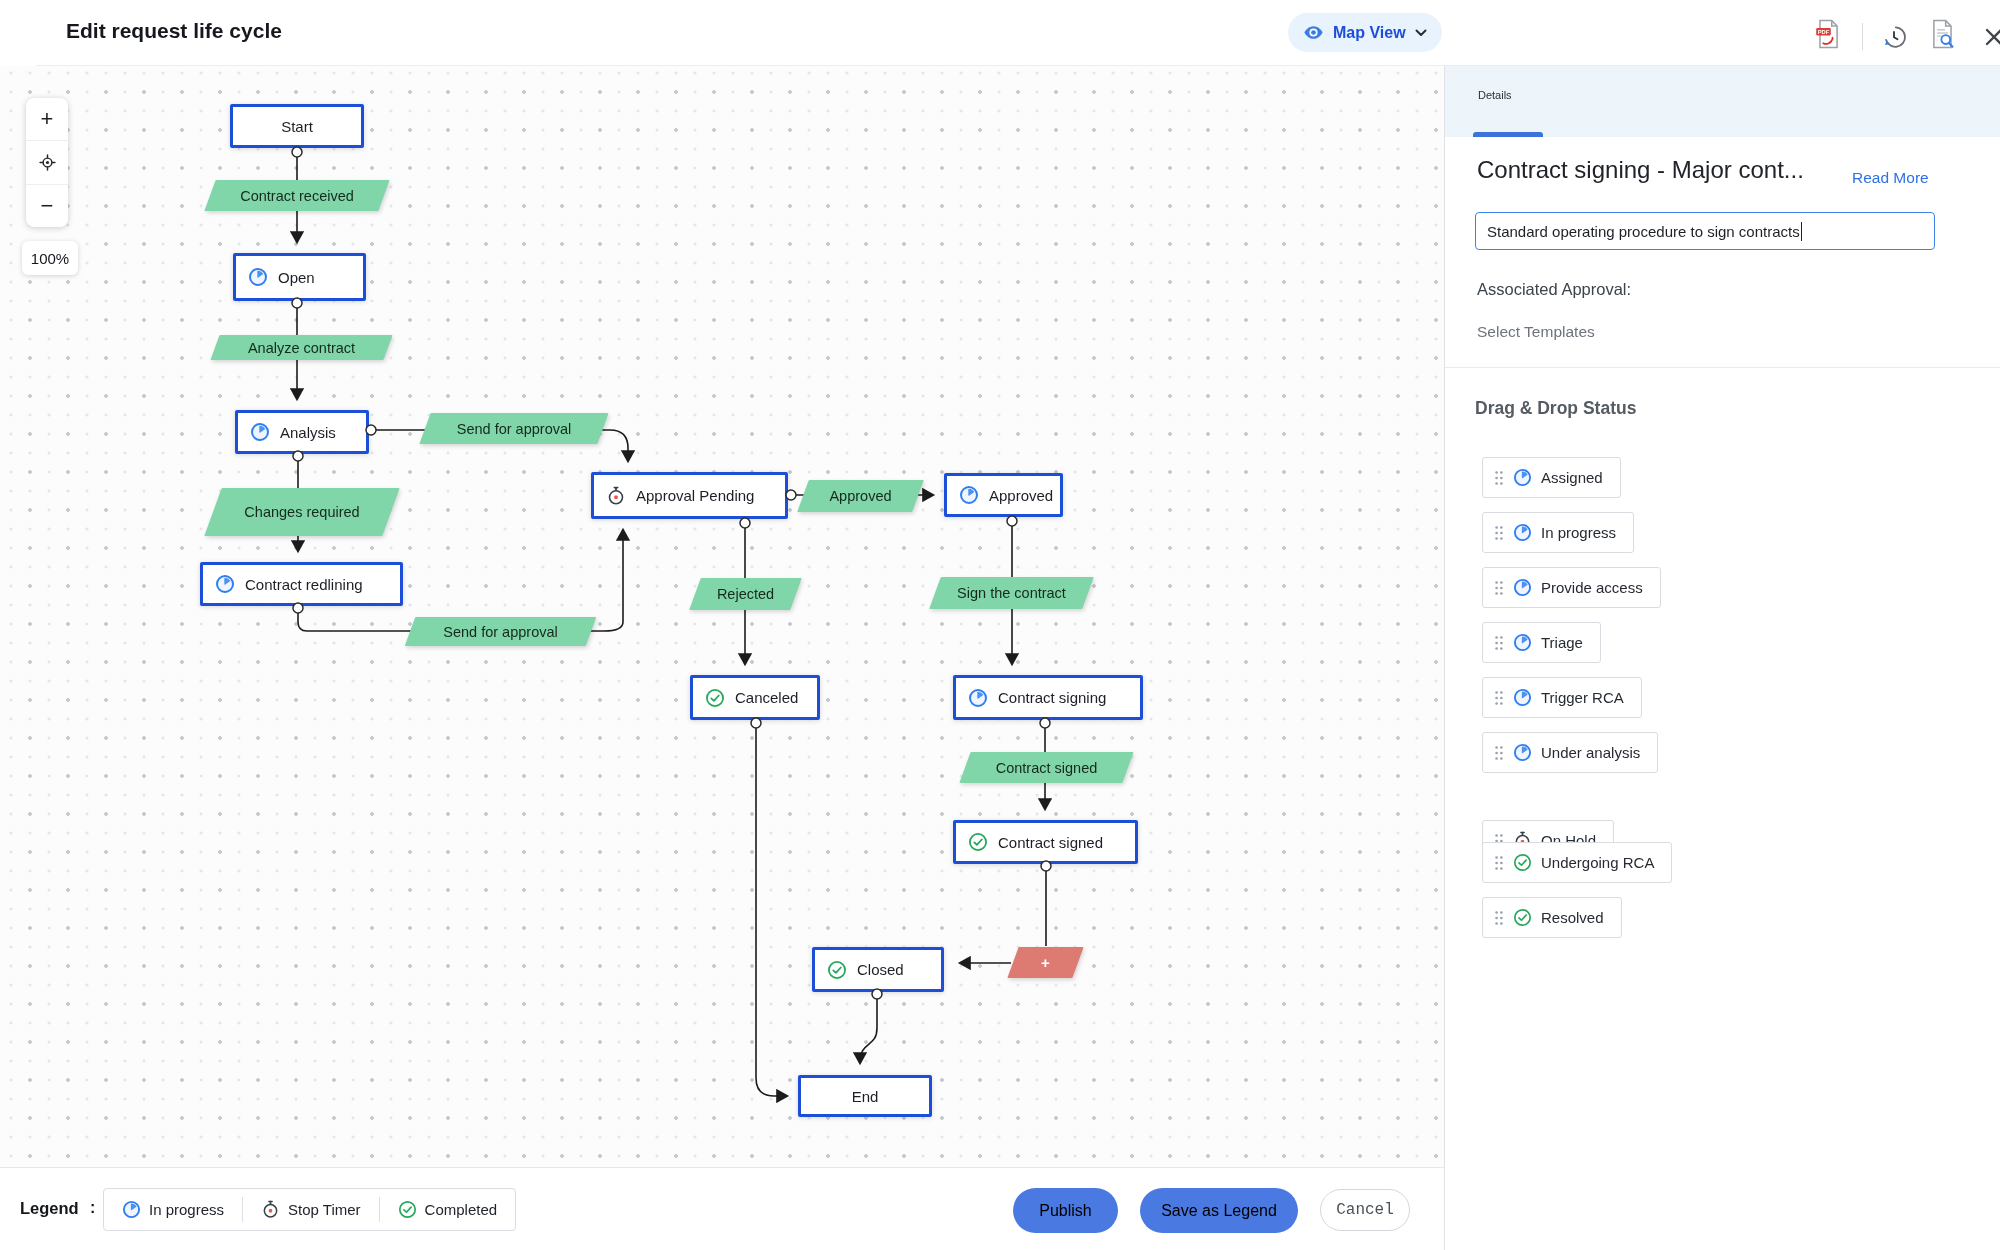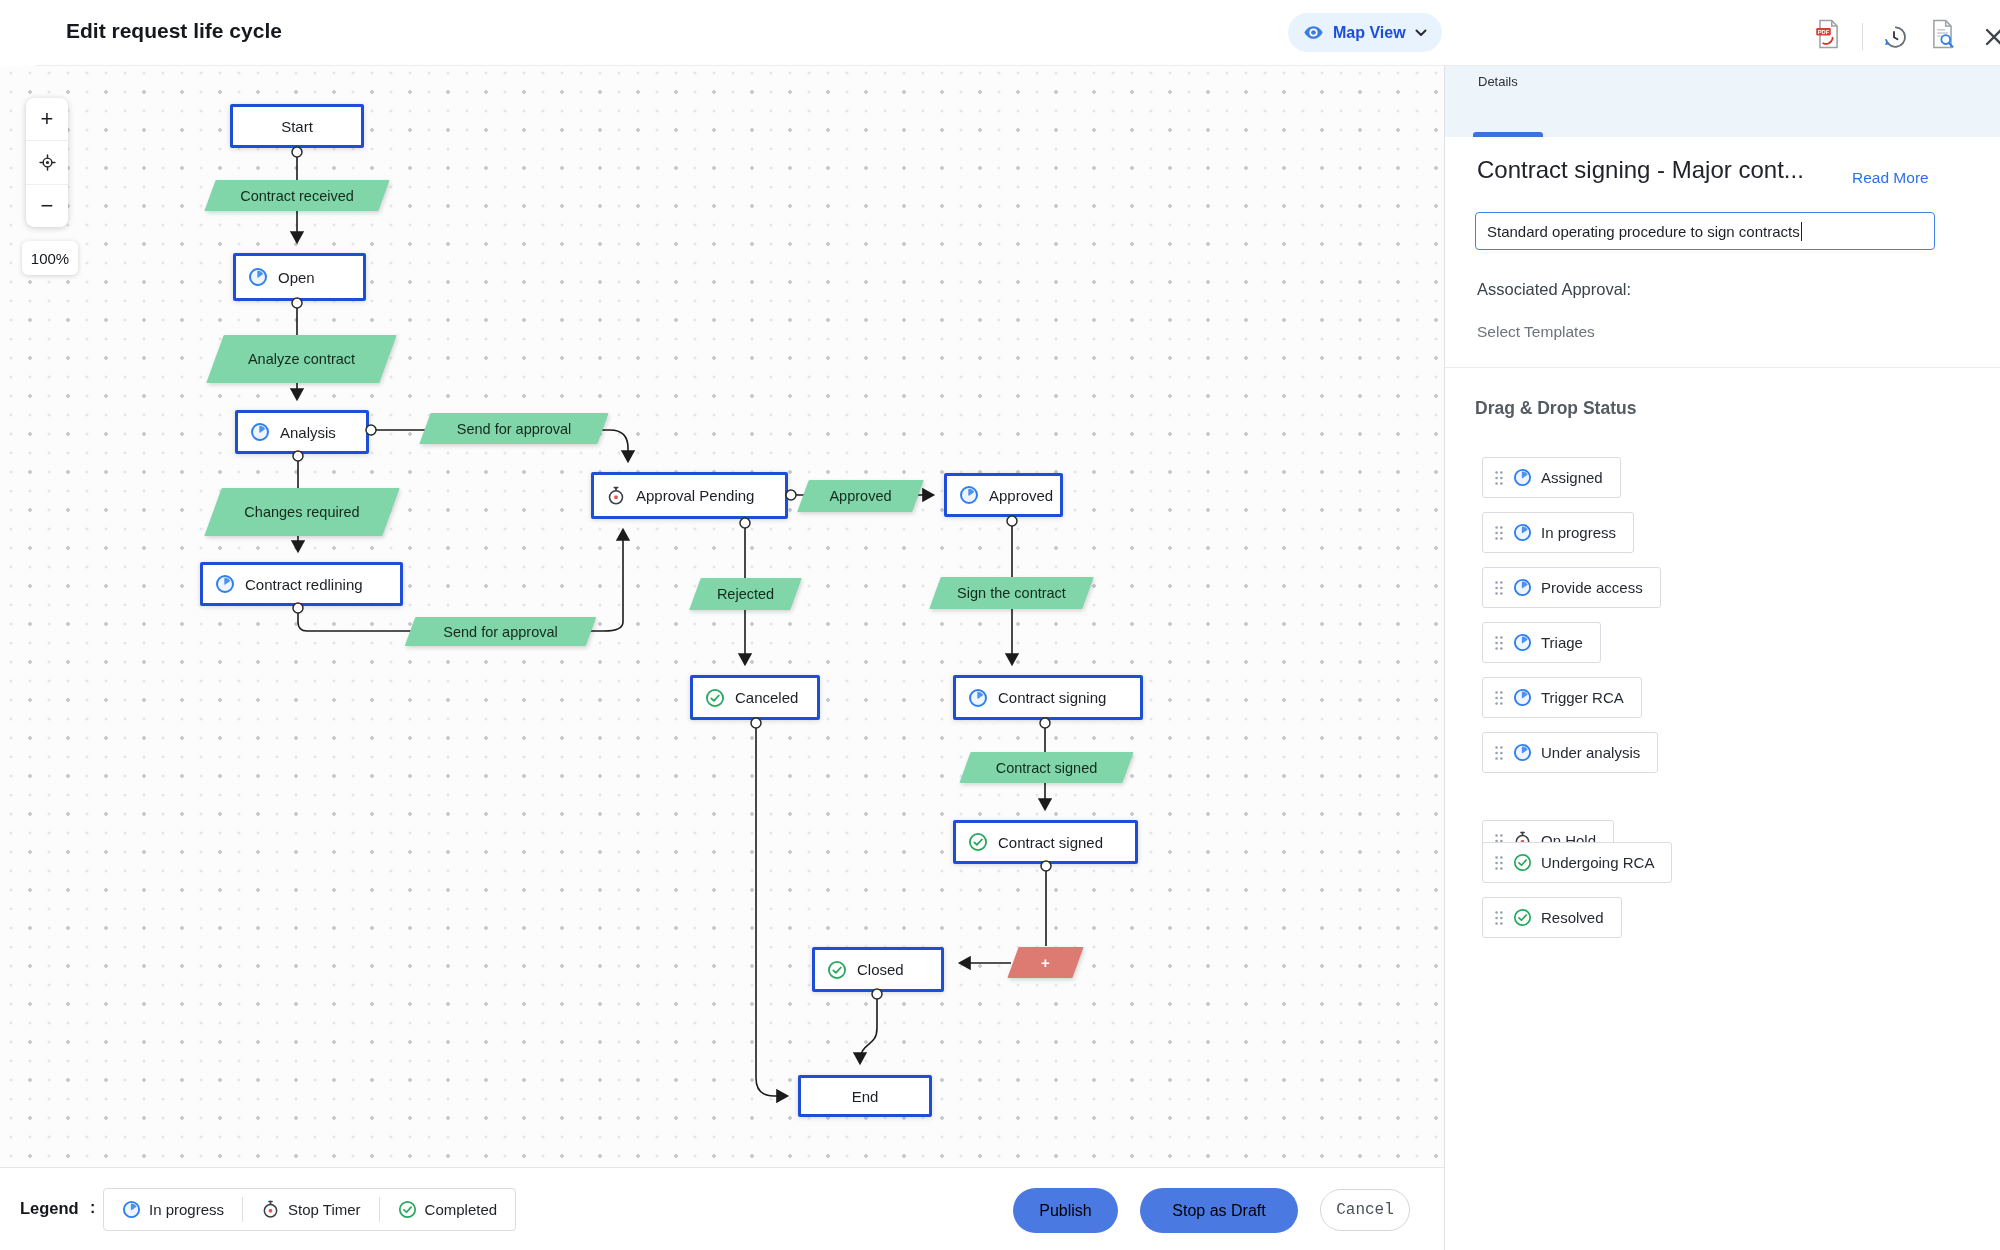--- a/index.html
+++ b/index.html
@@ -50,21 +50,21 @@
   .mapview { position:absolute; left:1252px; top:13px; height:39px; border-radius:20px; background:#e9f3fd;
              display:flex; align-items:center; gap:9px; padding:0 15px; font-size:16px; font-weight:600;
              color:#1d4ed8; cursor:pointer; }
   .hdivider { position:absolute; left:1826px; top:23px; width:1px; height:27px; background:#d9dcdf; }
   .hicon { position:absolute; cursor:pointer; }
 
   
   .panel { position:absolute; left:1444px; top:66px; width:556px; height:1184px; background:#fff;
            border-left:1px solid #e0e2e6; z-index:9; }
   .tabstrip { position:absolute; left:0; top:0; width:100%; height:71px; background:#edf5fb; }
-  .tablabel { position:absolute; left:33px; top:8px; font-size:13px; font-weight:500; color:#2b3036; cursor:pointer; }
+  .tablabel { position:absolute; left:33px; top:23px; font-size:11px; font-weight:500; color:#2b3036; cursor:pointer; }
   .tabline { position:absolute; left:28px; bottom:0; width:70px; height:5px; background:#3d72dd; border-radius:3px 3px 0 0; }
   .ptitle { position:absolute; left:32px; top:90px; font-size:24px; font-weight:500; color:#202329; white-space:nowrap; }
   .readmore { position:absolute; left:407px; top:103px; font-size:15.5px; color:#2e70e8; cursor:pointer; }
   .desc-input { position:absolute; left:30px; top:146px; width:460px; height:38px; border:1.5px solid #3f82e8;
                 border-radius:4px; background:#fff; display:flex; align-items:center; padding:0 11px;
                 font-size:15px; color:#1d2127; white-space:nowrap; overflow:hidden; }
   .caret { width:1.5px; height:19px; background:#1b1f26; margin-left:1px; flex:none; }
   .assoc { position:absolute; left:32px; top:214px; font-size:16.5px; font-weight:500; color:#3c434c; }
   .seltpl { position:absolute; left:32px; top:257px; font-size:15.5px; color:#6d737c; cursor:pointer; }
   .pdivider { position:absolute; left:0; top:301px; width:100%; height:1px; background:#e9ebee; }
@@ -242,21 +242,21 @@
         <span>Closed</span>
       </div>
     <div class="node center" style="left:798px;top:1075px;width:134px;height:42px">
         <span>End</span>
       </div>
 
     <div class="plabel" style="left:210px;top:180px;width:174px;height:31px">
         <div class="pbg"></div>
         <span class="ptxt">Contract received</span>
       </div>
-    <div class="plabel" style="left:215px;top:335px;width:173px;height:48px">
+    <div class="plabel" style="left:215px;top:335px;width:173px;height:25px">
         <div class="pbg"></div>
         <span class="ptxt">Analyze contract</span>
       </div>
     <div class="plabel" style="left:425px;top:413px;width:178px;height:31px">
         <div class="pbg"></div>
         <span class="ptxt">Send for approval</span>
       </div>
     <div class="plabel" style="left:213px;top:488px;width:178px;height:48px">
         <div class="pbg"></div>
         <span class="ptxt">Changes required</span>
@@ -465,17 +465,17 @@
           <span>Stop Timer</span>
         </div>
       <div class="legenditem">
           <svg class="ic19">
             <use href="#i-check"></use>
           </svg>
           <span>Completed</span>
         </div>
     </div>
     <button class="btn blue" style="left:1013px;width:105px">Publish</button>
-    <button class="btn blue" style="left:1140px;width:158px">Stop as Draft</button>
+    <button class="btn blue" style="left:1140px;width:158px">Save as Legend</button>
     <button class="btn ghost" style="left:1320px;width:90px">Cancel</button>
   </div>
 
 </div>
 
 </body></html>

